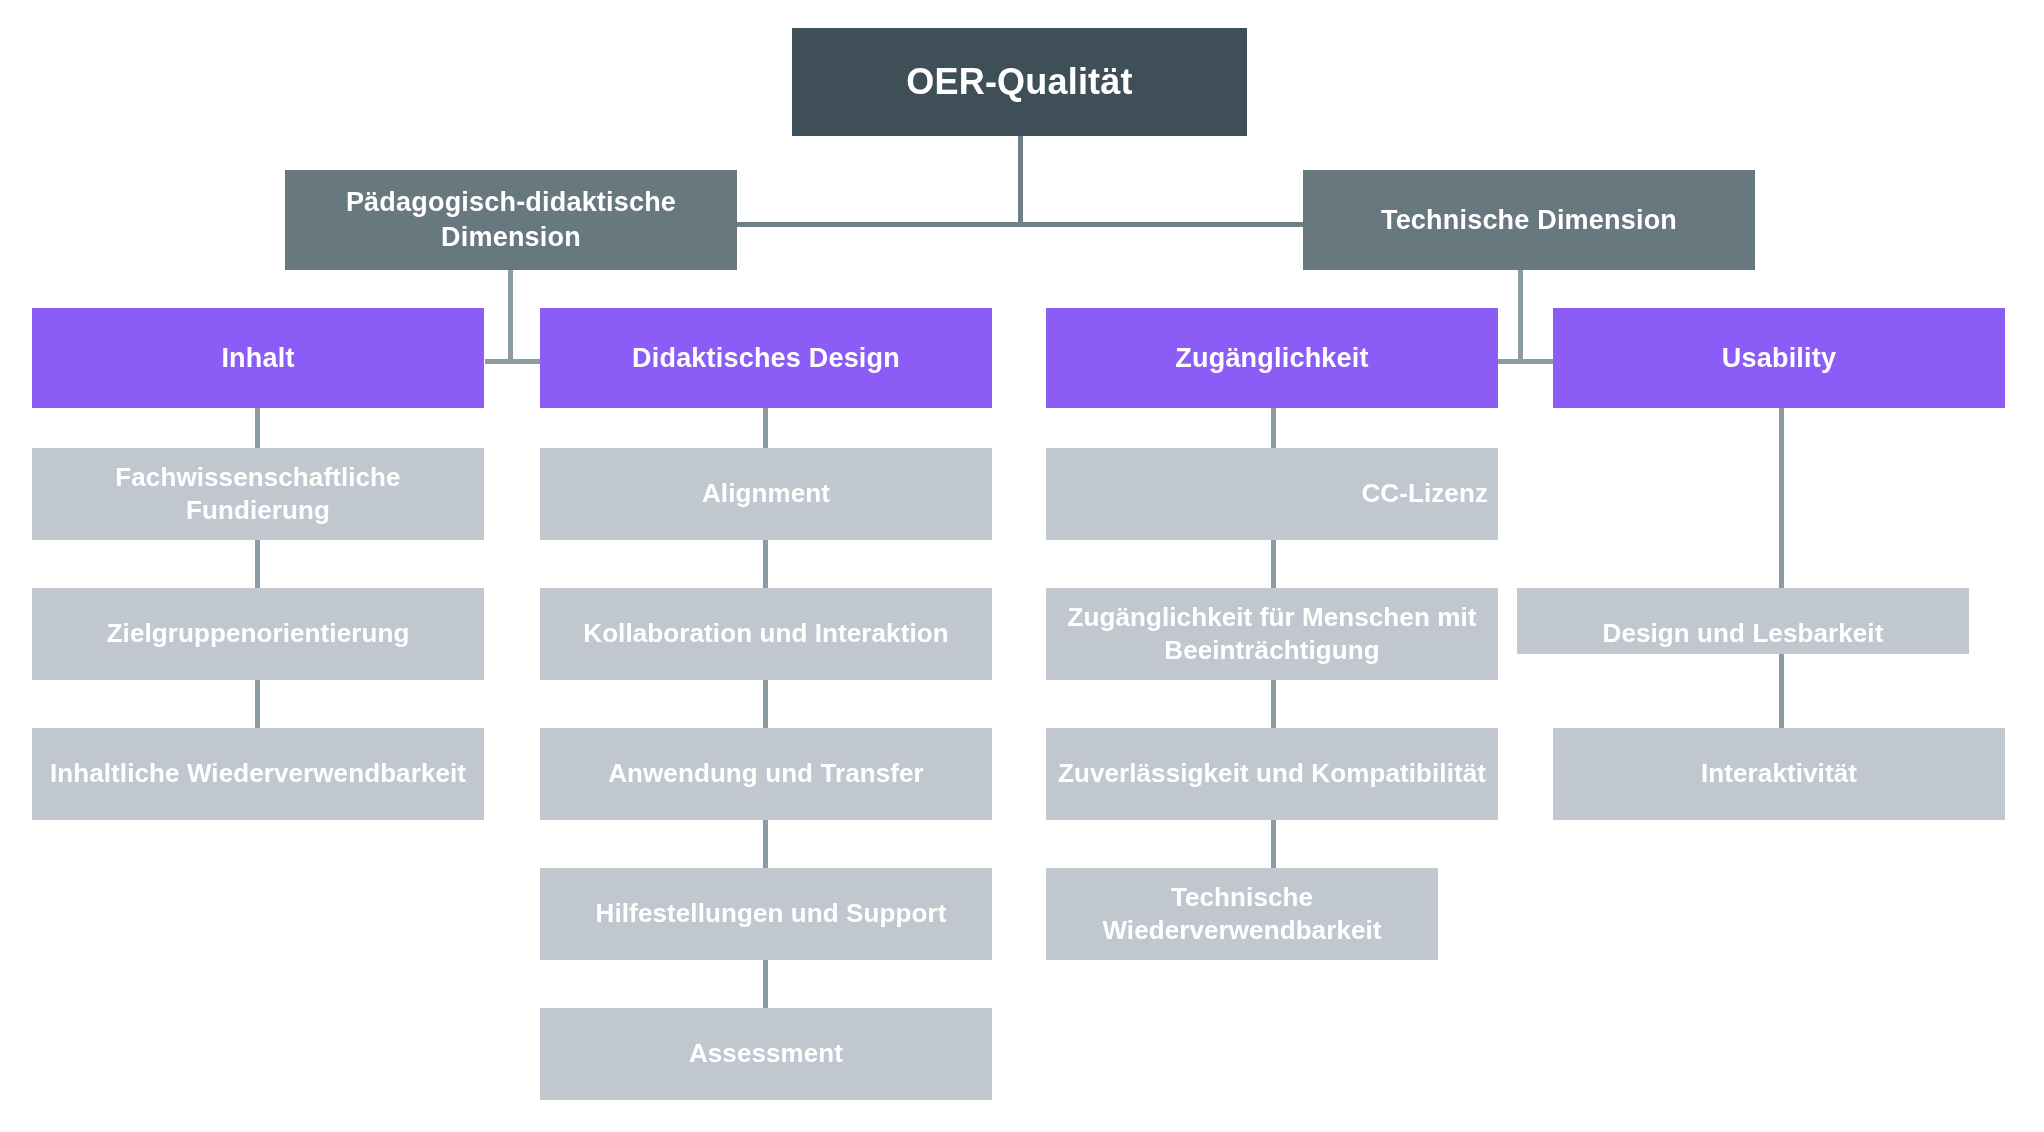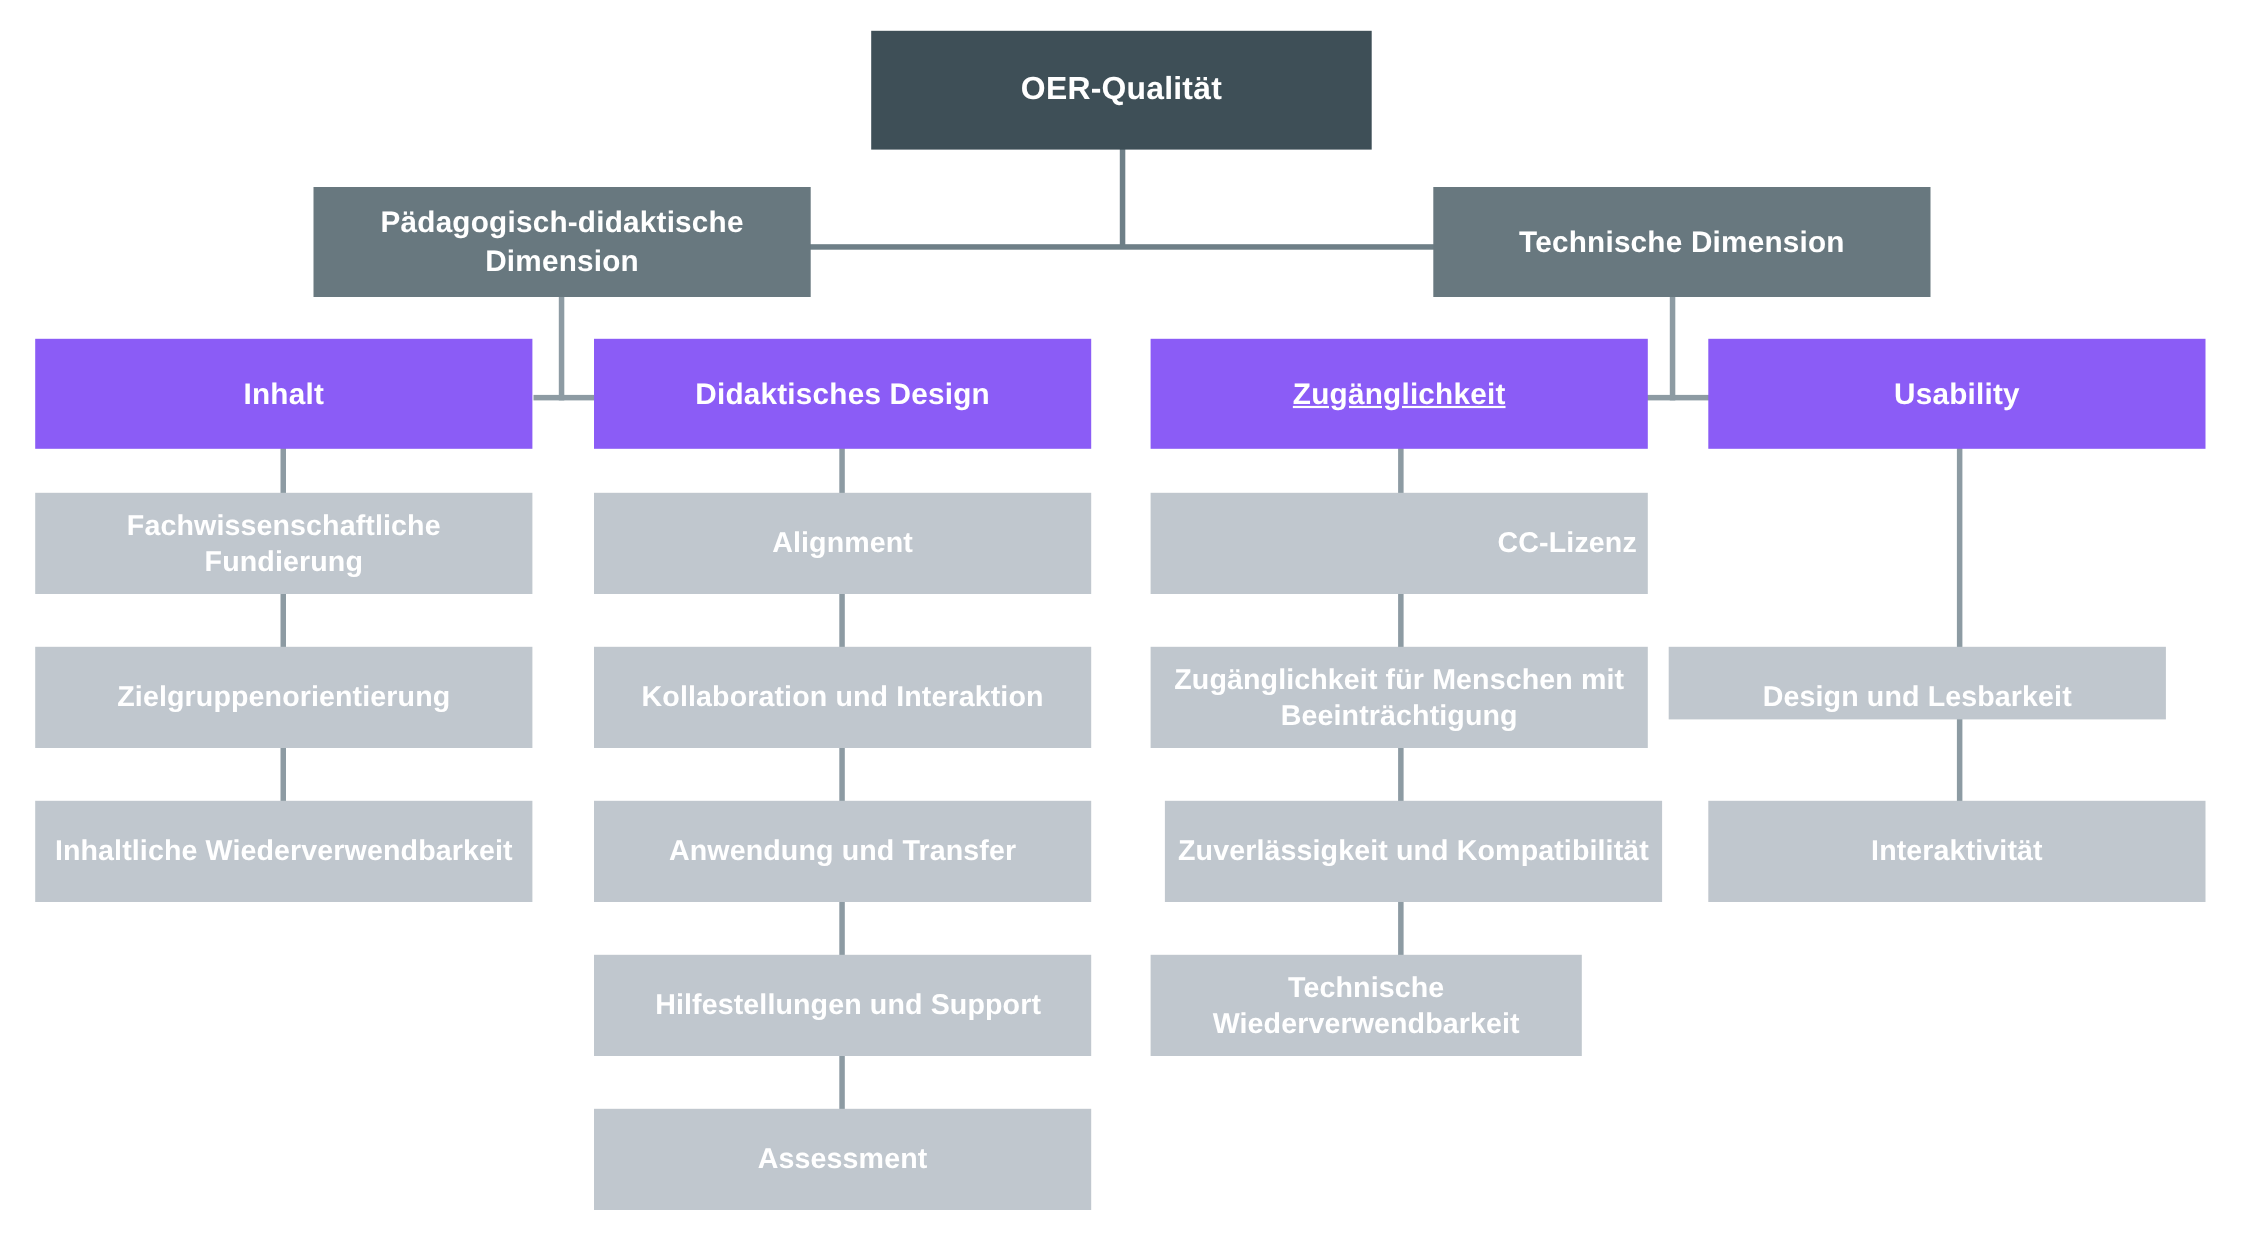--- a/index.html
+++ b/index.html
@@ -35,21 +35,21 @@
     align-items: center;
     justify-content: center;
     text-align: center;
     color: #ffffff;
     font-weight: bold;
     line-height: 1.28;
     box-sizing: border-box;
     padding: 4px 10px;
     -webkit-font-smoothing: antialiased;
   }
-  .lvl1 { background: #3e4f57; font-size: 29px; letter-spacing: .2px; }
+  .lvl1 { background: #3e4f57; font-size: 36px; letter-spacing: .2px; }
   .lvl2 { background: #68787f; font-size: 27px; letter-spacing: .2px; }
   .lvl3 { background: #8b5cf6; font-size: 27px; letter-spacing: .2px; }
   .lvl4 { background: #c0c7ce; font-size: 26px; letter-spacing: .1px; }
   .node span { display: block; width: 100%; }
 </style>
 </head>
 <body>
 
 <div id="canvas">
 
@@ -81,21 +81,21 @@
   <div class="node lvl2" style="left:1303px; top:170px; width:452px; height:100px;">
     <span>Technische Dimension</span>
   </div>
 
   <div class="node lvl3" style="left:32px; top:308px; width:452px; height:100px;">
     <span>Inhalt</span>
   </div>
   <div class="node lvl3" style="left:540px; top:308px; width:452px; height:100px;">
     <span>Didaktisches Design</span>
   </div>
-  <div class="node lvl3" style="left:1046px; top:308px; width:452px; height:100px;text-decoration:underline;">
+  <div class="node lvl3" style="left:1046px; top:308px; width:452px; height:100px;">
     <span>Zugänglichkeit</span>
   </div>
   <div class="node lvl3" style="left:1553px; top:308px; width:452px; height:100px;">
     <span>Usability</span>
   </div>
 
   <div class="node lvl4" style="left:32px; top:448px; width:452px; height:92px;">
     <span>Fachwissenschaftliche Fundierung</span>
   </div>
   <div class="node lvl4" style="left:32px; top:588px; width:452px; height:92px;">
@@ -120,21 +120,21 @@
   <div class="node lvl4" style="left:540px; top:1008px; width:452px; height:92px;">
     <span>Assessment</span>
   </div>
 
   <div class="node lvl4" style="left:1046px; top:448px; width:452px; height:92px;text-align:right;">
     <span>CC-Lizenz</span>
   </div>
   <div class="node lvl4" style="left:1046px; top:588px; width:452px; height:92px;">
     <span>Zugänglichkeit für Menschen mit Beeinträchtigung</span>
   </div>
-  <div class="node lvl4" style="left:1046px; top:728px; width:452px; height:92px;margin-left:13px;">
+  <div class="node lvl4" style="left:1046px; top:728px; width:452px; height:92px;">
     <span>Zuverlässigkeit und Kompatibilität</span>
   </div>
   <div class="node lvl4" style="left:1046px; top:868px; width:392px; height:92px;">
     <span>Technische Wiederverwendbarkeit</span>
   </div>
 
   <div class="node lvl4" style="left:1517px; top:588px; width:452px; height:66px;align-items:flex-end;">
     <span>Design und Lesbarkeit</span>
   </div>
   <div class="node lvl4" style="left:1553px; top:728px; width:452px; height:92px;">

